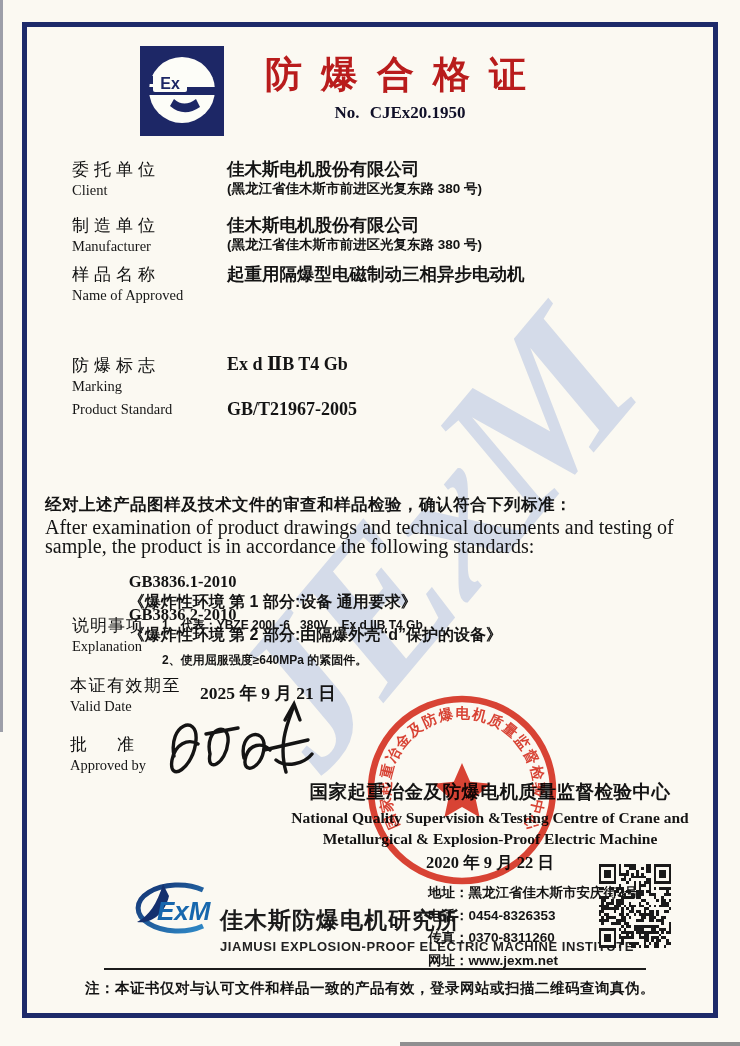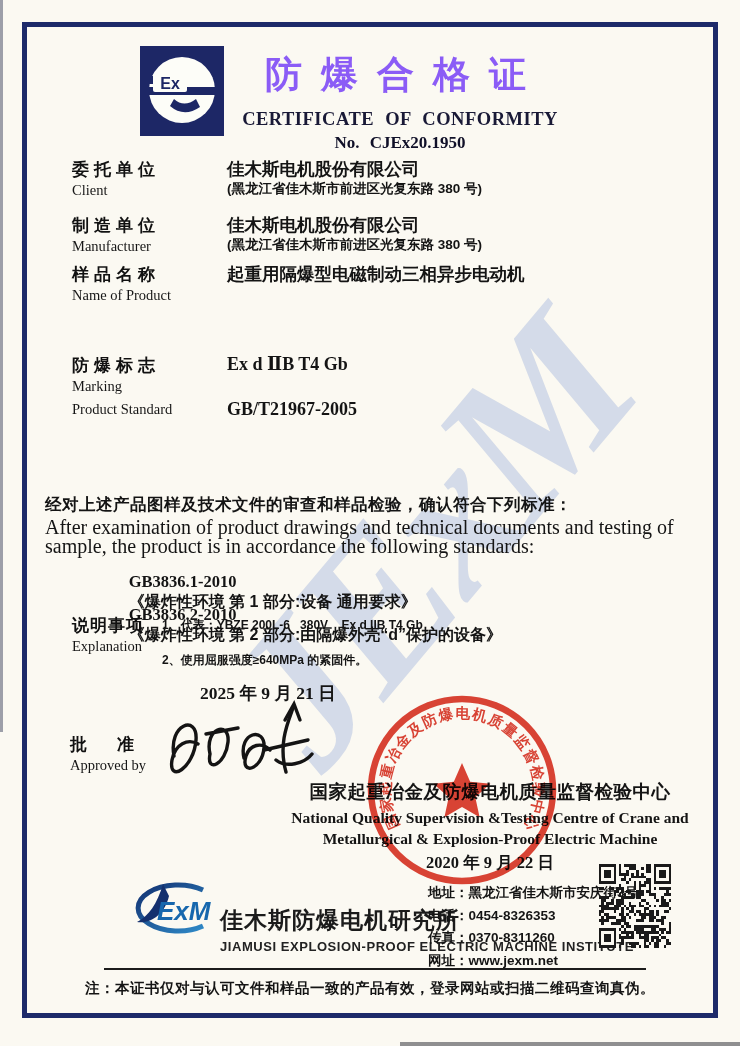--- a/index.html
+++ b/index.html
@@ -15,29 +15,29 @@
              transform:rotate(-50deg);transform-origin:center;
              font-family:"Liberation Serif","DejaVu Serif",serif;
              font-style:italic;font-weight:bold;font-size:205px;letter-spacing:-6px;
              color:rgba(173,189,224,0.5);white-space:nowrap;pointer-events:none;}
 
   .content{position:absolute;inset:0;z-index:2;}
 
   
   .ex-logo{position:absolute;left:140px;top:46px;width:84px;height:66px;}
   .title-block{position:absolute;left:235px;top:50px;width:330px;text-align:center;}
-  .cert-title{font-size:37px;font-weight:bold;color:#8b5cf6;letter-spacing:19px;margin-left:10px;white-space:nowrap;}
+  .cert-title{font-size:37px;font-weight:bold;color:#b91c1c;letter-spacing:19px;margin-left:10px;white-space:nowrap;}
   .cert-sub{margin-top:9px;font-family:"Liberation Serif","DejaVu Serif",serif;font-weight:bold;
             font-size:18.5px;color:#191936;letter-spacing:.5px;word-spacing:6px;white-space:nowrap;}
   .cert-no{margin-top:3px;font-family:"Liberation Serif","DejaVu Serif",serif;font-weight:bold;
            font-size:17px;color:#101028;word-spacing:6px;}
 
   
   .field{position:absolute;left:72px;right:38px;}
-  .cn-label{font-weight:bold;font-size:17px;letter-spacing:5px;color:#111;white-space:nowrap;}
+  .cn-label{font-weight:normal;font-size:17px;letter-spacing:5px;color:#111;white-space:nowrap;}
   .en-label{font-family:"Liberation Serif","DejaVu Serif",serif;font-size:14.5px;color:#161616;margin-top:1px;}
   .fvalue{position:absolute;left:155px;top:-1px;font-weight:bold;font-size:17.5px;white-space:pre-wrap;}
   .fvalue.lat{font-family:"Liberation Serif","DejaVu Serif",serif;font-size:18px;}
   .fnote{position:absolute;left:155px;top:22px;font-weight:bold;font-size:13.5px;white-space:nowrap;}
 
   .statement{position:absolute;left:45px;top:494px;width:648px;}
   .statement-cn{font-weight:bold;font-size:16.5px;letter-spacing:.5px;}
   .statement-en{font-family:"Liberation Serif","DejaVu Serif",serif;font-size:20px;line-height:18.5px;margin-top:2px;}
   .standard{position:absolute;left:102px;font-weight:600;font-size:16px;white-space:pre-wrap;}
   .standard .code{font-family:"Liberation Serif","DejaVu Serif",serif;font-weight:bold;font-size:16.5px;}
@@ -90,39 +90,38 @@
         <circle cx="42" cy="44" r="33" fill="#fdfdf8"></circle>
         <rect x="0" y="41" width="84" height="8" fill="#1d2766"></rect>
         <rect x="0" y="30" width="13" height="8" fill="#1d2766"></rect>
         <rect x="13" y="29" width="34" height="17" rx="2" fill="#fdfdf8"></rect>
         <text x="30" y="43" text-anchor="middle" font-size="16" font-weight="bold" fill="#1d2766" font-family="Liberation Sans, sans-serif">Ex</text>
         <path d="M30 60 Q44 72 60 61 L56 53 Q44 62 34 53 Z" fill="#1d2766"></path>
       </svg>
     </div>
     <div class="title-block">
       <div class="cert-title">防爆合格证</div>
-      <div class="cert-sub">CERTIFICATE  OF  CONFORMITY</div>
       <div class="cert-no">No.  CJEx20.1950</div>
     </div>
 
     <div class="field" style="top:158px">
       <div class="cn-label">委托单位</div>
       <div class="en-label">Client</div>
       <div class="fvalue">佳木斯电机股份有限公司</div>
       <div class="fnote">(黑龙江省佳木斯市前进区光复东路 380 号)</div>
     </div>
     <div class="field" style="top:214px">
       <div class="cn-label">制造单位</div>
       <div class="en-label">Manufacturer</div>
       <div class="fvalue">佳木斯电机股份有限公司</div>
       <div class="fnote">(黑龙江省佳木斯市前进区光复东路 380 号)</div>
     </div>
     <div class="field" style="top:263px">
       <div class="cn-label">样品名称</div>
-      <div class="en-label">Name of Product</div>
+      <div class="en-label">Name of Approved</div>
       <div class="fvalue">起重用隔爆型电磁制动三相异步电动机</div>
     </div>
     <div class="field" style="top:354px">
       <div class="cn-label">防爆标志</div>
       <div class="en-label">Marking</div>
       <div class="fvalue lat">Ex d ⅡB T4 Gb</div>
     </div>
     <div class="field" style="top:400px">
       <div class="en-label">Product Standard</div>
       <div class="fvalue lat">GB/T21967-2005</div>
@@ -141,20 +140,24 @@
       <span>《爆炸性环境 第 2 部分:由隔爆外壳“d”保护的设备》</span>
     </div>
 
     <div class="exp-label">
       <div class="cn-label" style="letter-spacing:1px">说明事项</div>
       <div class="en-label">Explanation</div>
     </div>
     <div class="exp-item" style="top:617px">1、代表：YBZE 200L-6   380V    Ex d IIB T4 Gb</div>
     <div class="exp-item" style="top:652px">2、使用屈服强度≥640MPa 的紧固件。</div>
 
+    <div class="valid-label">
+      <div class="cn-label">本证有效期至</div>
+      <div class="en-label">Valid Date</div>
+    </div>
     <div class="valid-value">2025 年 9 月 21 日</div>
 
     <div class="approve-label">
       <div class="cn-label">批准</div>
       <div class="en-label">Approved by</div>
     </div>
     <div class="signature">
       <svg width="190" height="100" viewBox="0 0 190 100">
         <g fill="none" stroke="#141414" stroke-width="3.4" stroke-linecap="round">
           <path d="M28 58 C22 26 52 16 50 42 C48 70 22 86 26 62 C29 46 42 40 52 46"></path>

